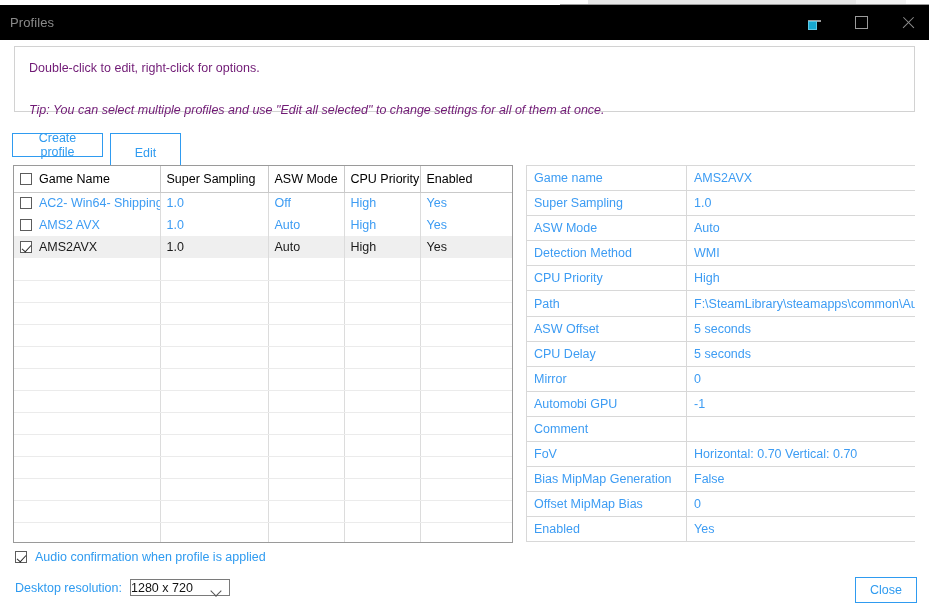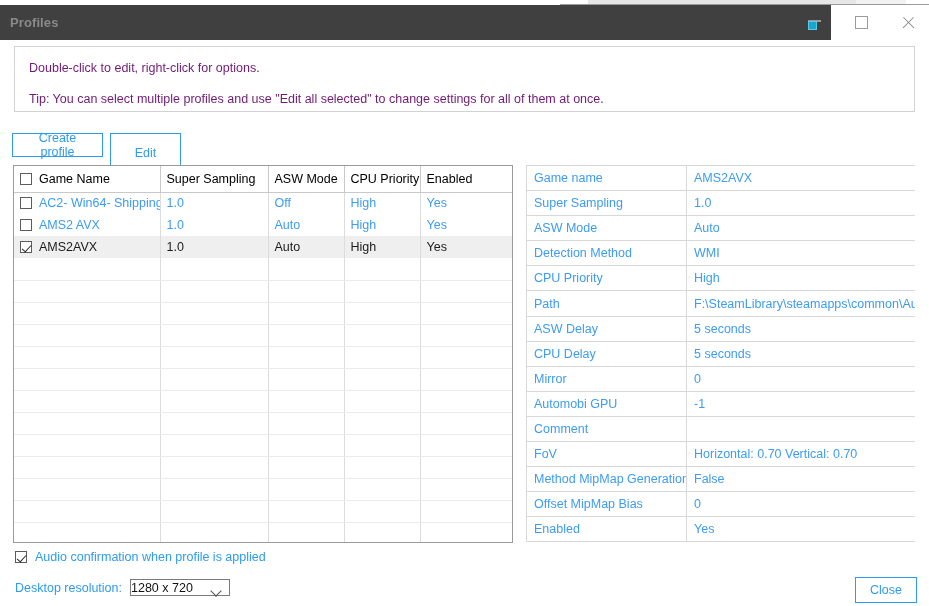--- a/index.html
+++ b/index.html
@@ -29,23 +29,22 @@
     position: absolute; top: 0px; left: 588px; width: 268px; height: 4px;
     background: #e6e6e6;
   }
   .bg-strip .seg-fill2 {
     position: absolute; top: 0px; left: 856px; width: 50px; height: 4px;
     background: #f2f2f2;
   }
 
   
   .titlebar {
-    position: absolute; top: 5px; left: 0; width: 831px; height: 35px;
-    background: #404040;
-    font-weight: bold;
+    position: absolute; top: 5px; left: 0; width: 929px; height: 35px;
+    background: #000000;
   }
   .title-text {
     position: absolute; left: 10px; top: 10px;
     font-size: 13px; color: #8a8a8a;
     letter-spacing: 0.1px;
     white-space: nowrap;
   }
   .wbtn {
     position: absolute; top: 0; width: 46px; height: 35px;
     display: flex; align-items: center; justify-content: center;
@@ -86,21 +85,21 @@
     width: 901px; height: 66px;
     border: 1px solid #d2d2d2;
     background: #ffffff;
   }
   .hint-line {
     position: absolute; left: 14px;
     font-size: 12.5px; color: #701a75;
     white-space: nowrap;
   }
   .hint-line.l1 { top: 14px; }
-  .hint-line.l2 { top: 45px; }
+  .hint-line.l2 { top: 56px; font-style: italic; }
 
   
   .btn {
     position: absolute;
     border: 1px solid #2f9bf0;
     background: #ffffff;
     color: #2f9bf0;
     font-size: 12.5px;
     font-family: "Liberation Sans", sans-serif;
     display: flex; align-items: center; justify-content: center;
@@ -444,21 +443,21 @@
           </tr>
           <tr>
             <td class="k">CPU Priority</td>
             <td class="v">High</td>
           </tr>
           <tr>
             <td class="k">Path</td>
             <td class="v">F:\SteamLibrary\steamapps\common\Automobi</td>
           </tr>
           <tr>
-            <td class="k">ASW Delay</td>
+            <td class="k">ASW Offset</td>
             <td class="v">5 seconds</td>
           </tr>
           <tr>
             <td class="k">CPU Delay</td>
             <td class="v">5 seconds</td>
           </tr>
           <tr>
             <td class="k">Mirror</td>
             <td class="v">0</td>
           </tr>
@@ -468,21 +467,21 @@
           </tr>
           <tr>
             <td class="k">Comment</td>
             <td class="v"></td>
           </tr>
           <tr>
             <td class="k">FoV</td>
             <td class="v">Horizontal: 0.70 Vertical: 0.70</td>
           </tr>
           <tr>
-            <td class="k">Method MipMap Generation</td>
+            <td class="k">Bias MipMap Generation</td>
             <td class="v">False</td>
           </tr>
           <tr>
             <td class="k">Offset MipMap Bias</td>
             <td class="v">0</td>
           </tr>
           <tr>
             <td class="k">Enabled</td>
             <td class="v">Yes</td>
           </tr>

